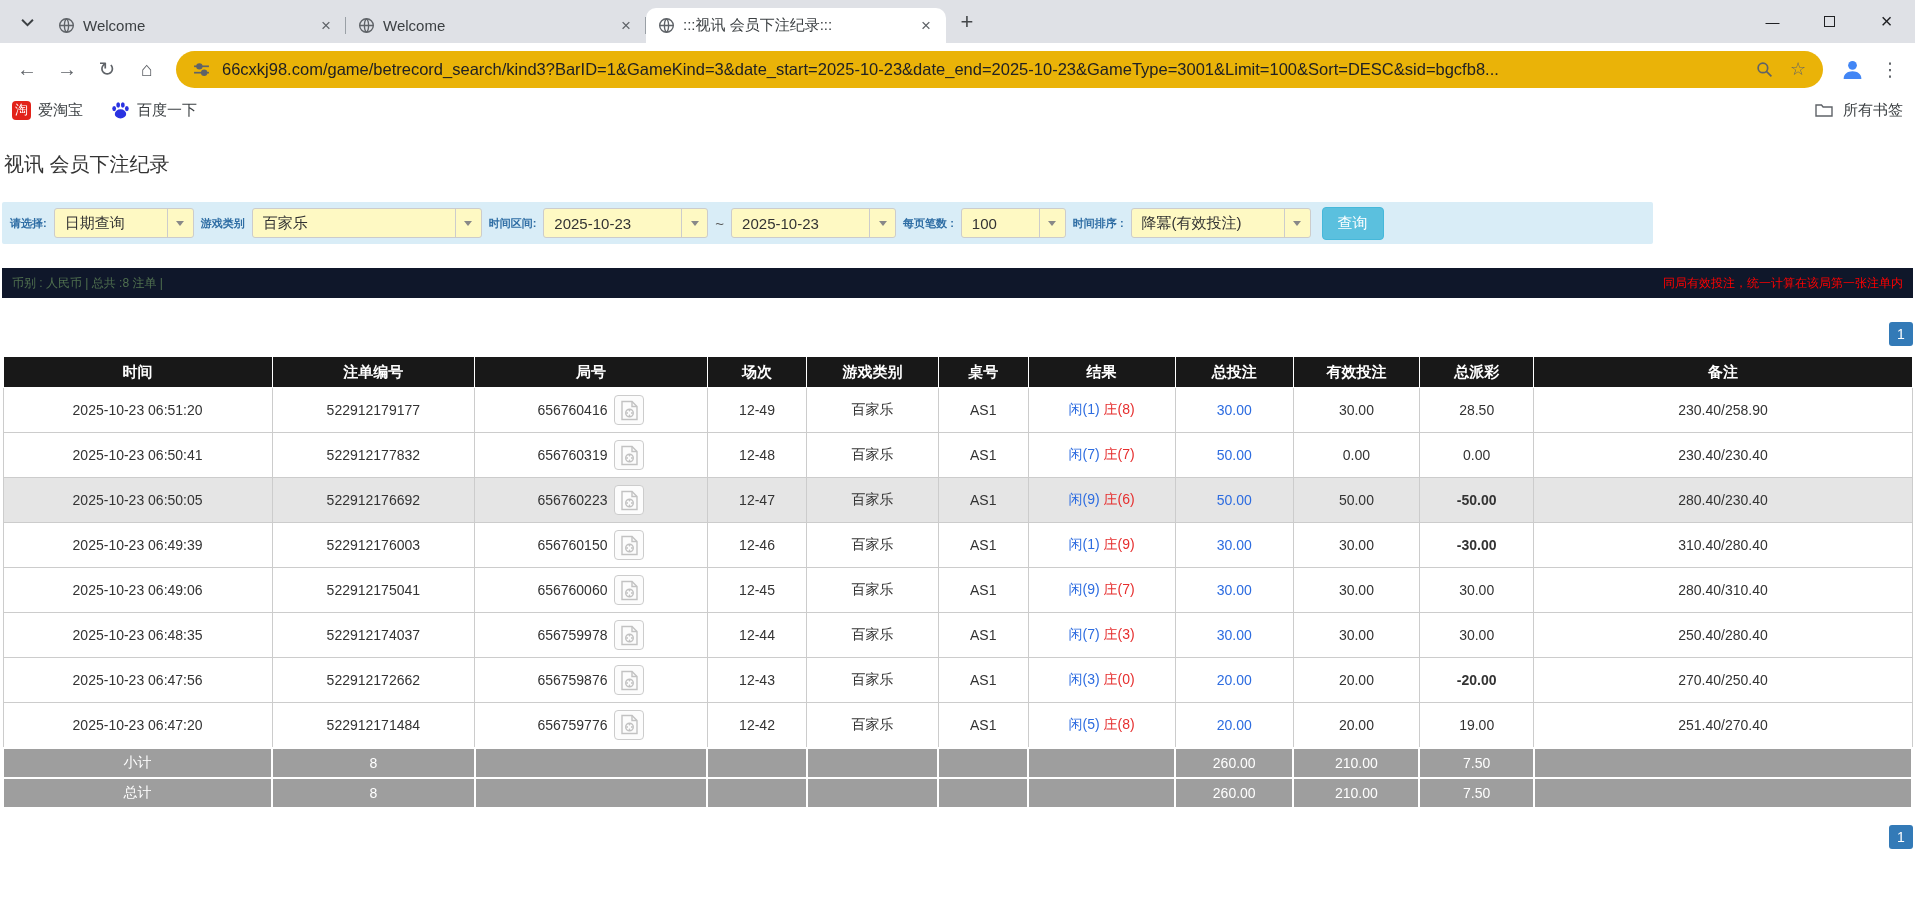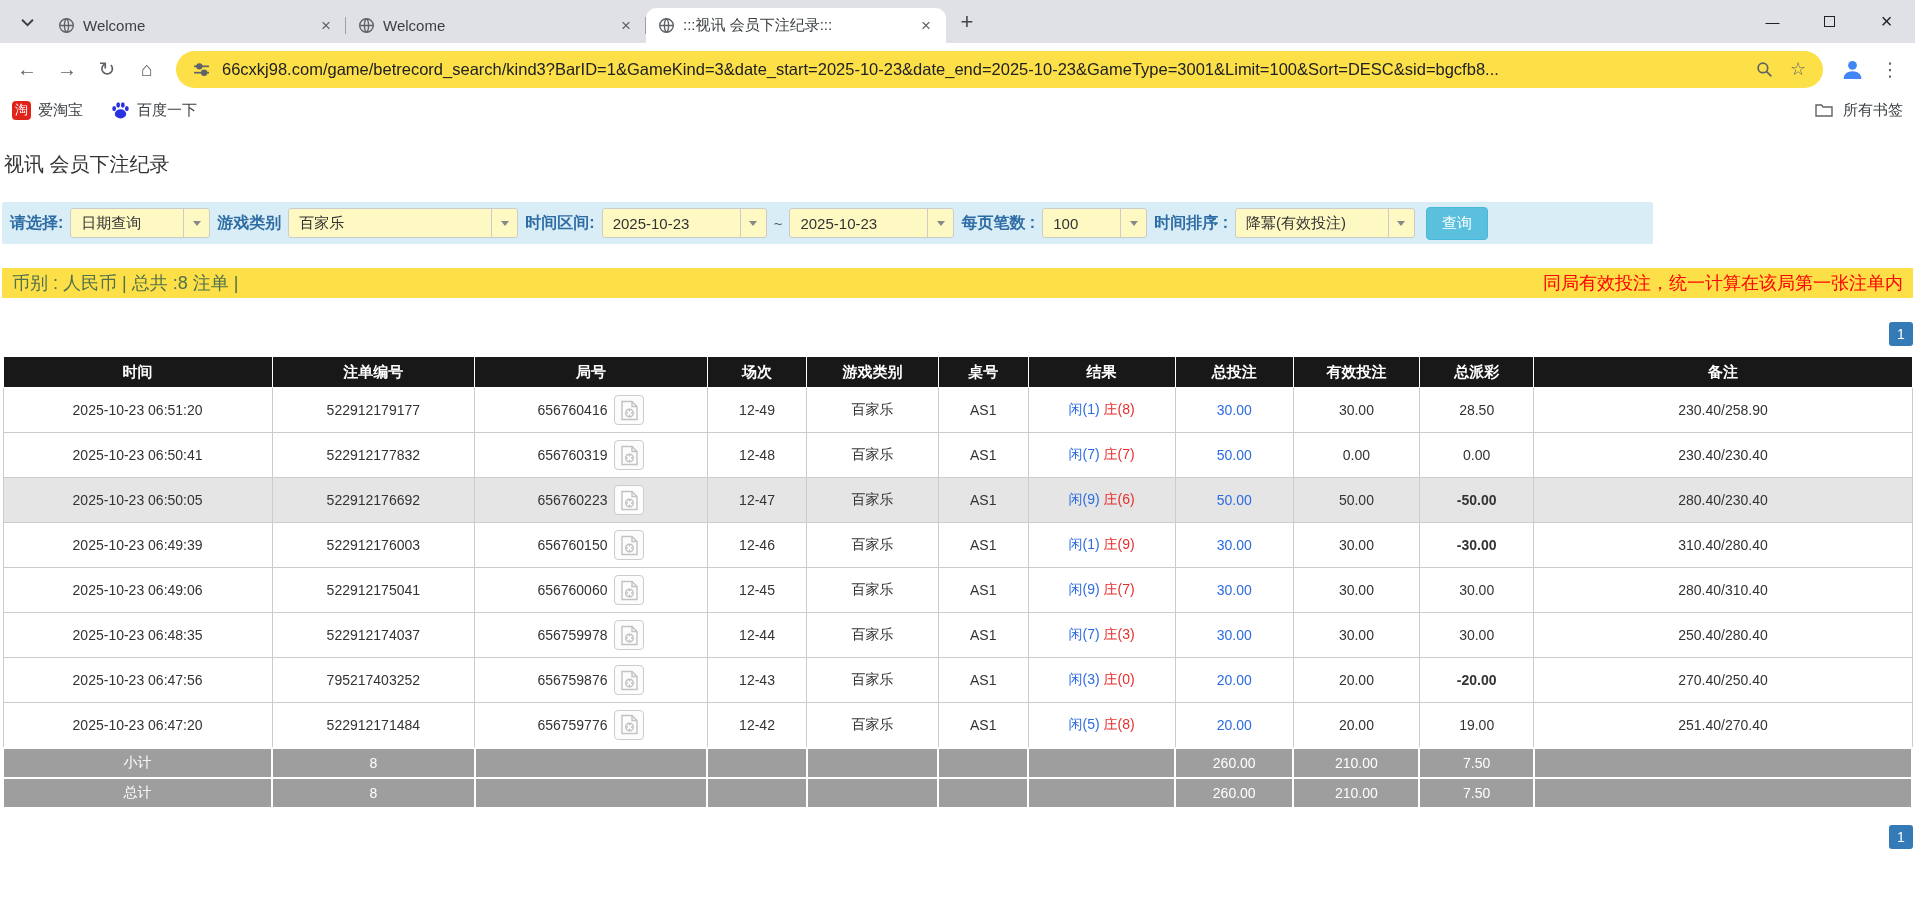--- a/index.html
+++ b/index.html
@@ -22,52 +22,52 @@
     font-size:22px; color:#44474a; line-height:26px; cursor:pointer; }
   .win-controls { position:absolute; right:0; top:0; height:100%; display:flex; }
   .win-btn { width:57px; height:100%; display:flex; align-items:center; justify-content:center;
     font-size:14px; color:#202124; cursor:pointer; }
   .max-box { width:11px; height:11px; border:1.3px solid #202124; }
   .win-close { font-size:20px; }
 
   .toolbar { height:52px; background:#fff; display:flex; align-items:center; padding:0 10px; gap:6px; }
   .nav-ic { width:34px; height:34px; border:none; background:transparent; font-size:20px; color:#5f6368;
     display:flex; align-items:center; justify-content:center; cursor:pointer; }
-  .omnibox { flex:1; height:37px; background:#fde047; border-radius:19px; display:flex; align-items:center;
+  .omnibox { flex:1; height:37px; background:#eab308; border-radius:19px; display:flex; align-items:center;
     padding:0 12px; margin:0 6px; gap:8px; }
   .omnibox .url { flex:1; font-size:16.5px; color:#202124; white-space:nowrap; overflow:hidden; }
   .ob-ic { width:26px; height:26px; display:flex; align-items:center; justify-content:center;
     color:#5f6368; font-size:18px; cursor:pointer; flex:none; }
   .avatar-btn { width:34px; height:34px; border:none; background:transparent; display:flex; align-items:center; justify-content:center; cursor:pointer; }
   .menu-btn { width:30px; height:34px; border:none; background:transparent; font-size:19px; color:#5f6368; cursor:pointer; }
 
   .bookmarks { height:30px; background:#fff; display:flex; align-items:center; padding:0 12px; gap:28px; font-size:15px; color:#3c4043; }
   .bm-item { display:flex; align-items:center; gap:7px; cursor:pointer; }
   .tb-ic { width:19px; height:19px; background:#e2231a; color:#fff; border-radius:4px; font-size:13px;
     display:flex; align-items:center; justify-content:center; }
   .bm-right { margin-left:auto; display:flex; align-items:center; gap:10px; cursor:pointer; }
 
   
   .page { padding:0 2px; }
   .page-title { font-size:20px; font-weight:400; color:#333; margin:26px 0 0 2px; }
 
   .filter-panel { margin-top:24px; width:1651px; background:#d9edf7; border-radius:2px;
     padding:6px 8px; display:flex; align-items:center; gap:7px; height:42px; }
-  .f-label { font-size:16px; font-weight:bold; color:#2e6da4; white-space:nowrap;text-align:center; }
+  .f-label { font-size:11px; font-weight:bold; color:#2e6da4; white-space:nowrap;text-align:center; }
   .sel { background:#fef9c3; border:1px solid #ccc; border-radius:3px; height:30px; display:flex; align-items:stretch; cursor:pointer; }
   .sel .val { padding:0 10px; font-size:15px; color:#333; display:flex; align-items:center; flex:1; white-space:nowrap; }
   .sel .arr { width:26px; border-left:1px solid #ccc; display:flex; align-items:center; justify-content:center; }
   .caret { width:0; height:0; border-left:4px solid transparent; border-right:4px solid transparent; border-top:5px solid #888; }
   .w1{width:140px;} .w2{width:230px;} .w3{width:165px;} .w4{width:105px;} .w5{width:180px;}
   .tilde { font-size:15px; color:#555; }
   .search-btn { background:#5bc0de; border:1px solid #46b8da; color:#fff; font-size:15px;
     padding:6px 15px; border-radius:4px; cursor:pointer; margin-left:4px; }
 
-  .info-bar { margin-top:24px; height:30px; background:#fde047; display:flex; align-items:center;
-    justify-content:space-between; padding:0 10px; font-size:18px; }
+  .info-bar { margin-top:24px; height:30px; background:#0f172a; display:flex; align-items:center;
+    justify-content:space-between; padding:0 10px; font-size:12px; }
   .info-left { color:#50704f; }
   .info-right { color:#ff0000; }
 
   .pager-row { display:flex; justify-content:flex-end; margin:24px 0 10px; }
   .pager-row.bottom { margin:16px 0 0; }
   .page-btn { width:24px; height:24px; background:#337ab7; color:#fff; font-size:14px; border-radius:3px;
     display:flex; align-items:center; justify-content:center; cursor:pointer; }
 
   table.bet { width:100%; border-collapse:collapse; table-layout:fixed; }
   .bet thead th { background:#181818; color:#fff; font-size:15px; font-weight:bold; height:31px;
@@ -471,21 +471,21 @@
           <td>百家乐</td>
           <td>AS1</td>
           <td><span class="res-player">闲(7)</span> <span class="res-banker">庄(3)</span></td>
           <td><a class="bet-link">30.00</a></td>
           <td>30.00</td>
           <td class="">30.00</td>
           <td>250.40/280.40</td>
         </tr>
         <tr class="data-row">
           <td>2025-10-23 06:47:56</td>
-          <td>795217403252</td>
+          <td>522912172662</td>
           <td><span class="round-wrap">
               <span>656759876</span>
               <span class="video-btn">
                 <svg width="19" height="21" viewBox="0 0 19 21">
                   <g fill="none" stroke="#c2c2c2" stroke-width="1.4">
                     <path d="M2 1.5h10l5 5v13H2z"></path>
                     <path d="M12 1.5v5h5"></path>
                     <circle cx="9.5" cy="13" r="3.8"></circle>
                   </g>
                   <g fill="#c2c2c2">

